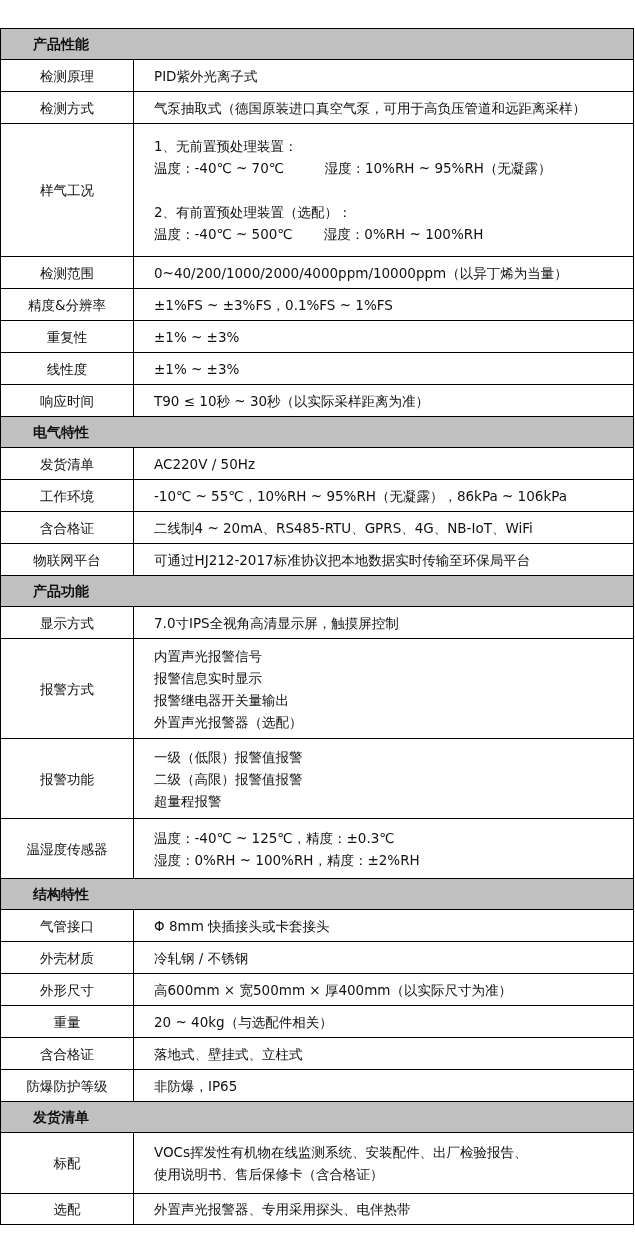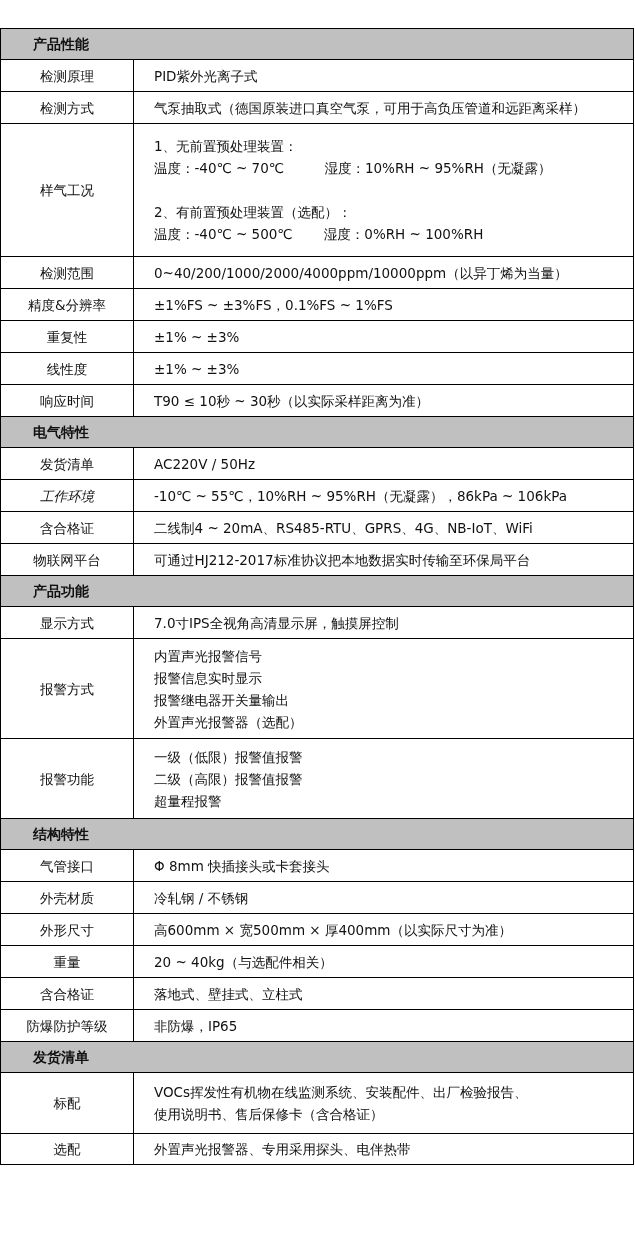--- a/index.html
+++ b/index.html
@@ -111,21 +111,21 @@
   </tr>
 
   <tr class="spec-row" style="height: 32px;">
     <td class="label-cell" style="height: 30px;">发货清单</td>
     <td class="value-cell">
           <span class="line">AC220V / 50Hz</span>
         </td>
   </tr>
 
   <tr class="spec-row" style="height: 32px;">
-    <td class="label-cell" style="height: 30px; font-style: italic;">工作环境</td>
+    <td class="label-cell" style="height: 30px;">工作环境</td>
     <td class="value-cell">
           <span class="line">-10℃ ~ 55℃，10%RH ~ 95%RH（无凝露），86kPa ~ 106kPa</span>
         </td>
   </tr>
 
   <tr class="spec-row" style="height: 32px;">
     <td class="label-cell" style="height: 30px;">含合格证</td>
     <td class="value-cell">
           <span class="line">二线制4 ~ 20mA、RS485-RTU、GPRS、4G、NB-IoT、WiFi</span>
         </td>
@@ -161,20 +161,27 @@
 
   <tr class="spec-row" style="height: 80px;">
     <td class="label-cell" style="height: 78px;">报警功能</td>
     <td class="value-cell">
           <span class="line">一级（低限）报警值报警</span>
           <span class="line">二级（高限）报警值报警</span>
           <span class="line">超量程报警</span>
         </td>
   </tr>
 
+  <tr class="spec-row" style="height: 60px;">
+    <td class="label-cell" style="height: 58px;">温湿度传感器</td>
+    <td class="value-cell">
+          <span class="line">温度：-40℃ ~ 125℃，精度：±0.3℃</span>
+          <span class="line">湿度：0%RH ~ 100%RH，精度：±2%RH</span>
+        </td>
+  </tr>
 
   <tr class="section-row">
     <td colspan="2">结构特性</td>
   </tr>
 
   <tr class="spec-row" style="height: 32px;">
     <td class="label-cell" style="height: 30px; text-align: center;">气管接口</td>
     <td class="value-cell">
           <span class="line">Φ 8mm 快插接头或卡套接头</span>
         </td>

